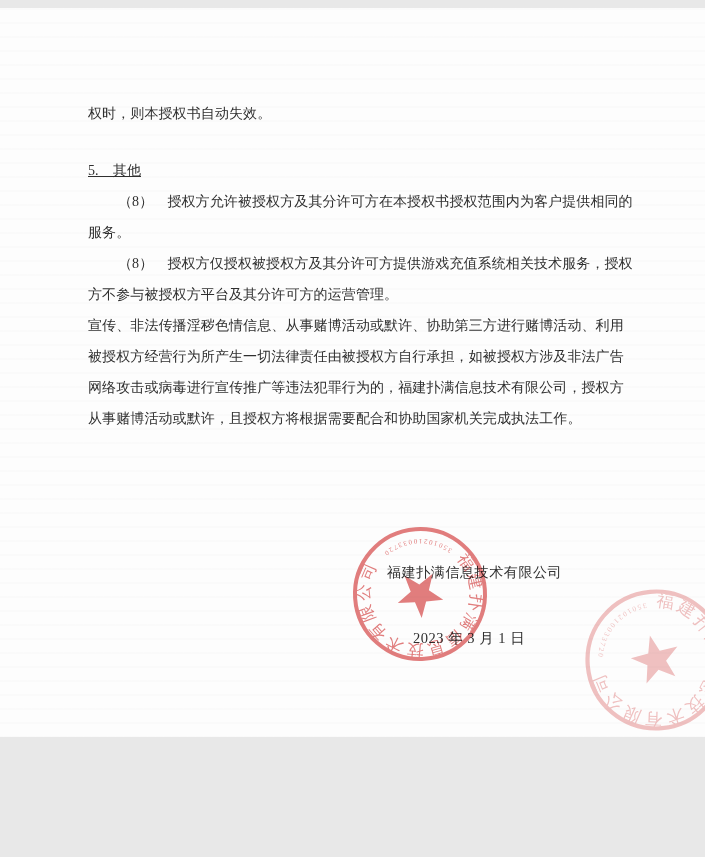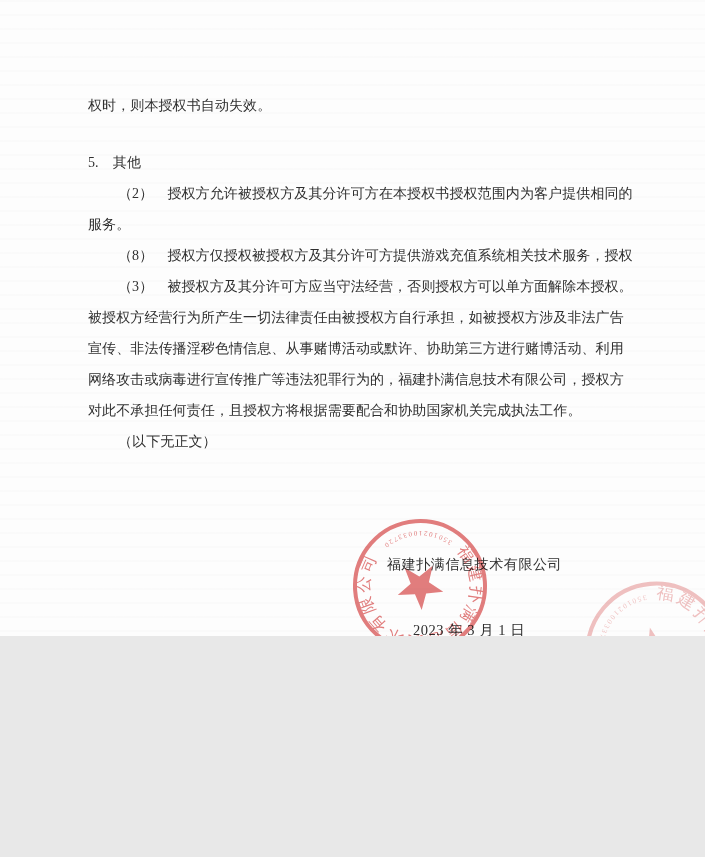--- a/index.html
+++ b/index.html
@@ -1,39 +1,39 @@
 <!DOCTYPE html>
 <html><head>
 <meta charset="utf-8">
 <style>
   html,body{margin:0;padding:0;background:#e8e8e8;}
   .page{
     position:relative;
-    width:705px;height:636px;
-    margin:0 auto;
+    width:705px;height:729px;
+    margin:8px auto;
     background:#fdfdfd;
     background-image:repeating-linear-gradient(
       to bottom,
       rgba(0,0,0,0.012) 0px, rgba(0,0,0,0.012) 2px,
       rgba(255,255,255,0) 2px, rgba(255,255,255,0) 14px);
     overflow:hidden;
     font-family:"Liberation Serif","DejaVu Serif",serif;
     color:#2f2f2f;
   }
   .text-block{
     position:absolute;
     left:88px;top:90px;
     width:540px;
     font-size:14px;
     line-height:31px;
     letter-spacing:0.1px;
   }
   .line{white-space:nowrap;}
   .line.indent{padding-left:30px;}
-  .line.gap{margin-top:26px;}
+  .line.gap{margin-top:26px;text-decoration:underline;}
   .company-name{
     position:absolute;
     left:387px;top:556px;
     font-size:14px;
     letter-spacing:0.6px;
     white-space:nowrap;
   }
   .sign-date{
     position:absolute;
     left:413px;top:621px;
@@ -61,29 +61,28 @@
   .seal text{font-family:"Liberation Serif","DejaVu Serif",serif;}
 </style>
 </head>
 <body>
 
 <div class="page">
 
   <div class="text-block" id="lines-container">
       <div class="line">权时，则本授权书自动失效。</div>
       <div class="line gap">5.　其他</div>
-      <div class="line indent">（2）　授权方允许被授权方及其分许可方在本授权书授权范围内为客户提供相同的</div>
+      <div class="line indent">（8）　授权方允许被授权方及其分许可方在本授权书授权范围内为客户提供相同的</div>
       <div class="line">服务。</div>
       <div class="line indent">（8）　授权方仅授权被授权方及其分许可方提供游戏充值系统相关技术服务，授权</div>
-      <div class="line indent">（3）　被授权方及其分许可方应当守法经营，否则授权方可以单方面解除本授权。</div>
+      <div class="line">方不参与被授权方平台及其分许可方的运营管理。</div>
+      <div class="line">宣传、非法传播淫秽色情信息、从事赌博活动或默许、协助第三方进行赌博活动、利用</div>
       <div class="line">被授权方经营行为所产生一切法律责任由被授权方自行承担，如被授权方涉及非法广告</div>
-      <div class="line">宣传、非法传播淫秽色情信息、从事赌博活动或默许、协助第三方进行赌博活动、利用</div>
       <div class="line">网络攻击或病毒进行宣传推广等违法犯罪行为的，福建扑满信息技术有限公司，授权方</div>
-      <div class="line">对此不承担任何责任，且授权方将根据需要配合和协助国家机关完成执法工作。</div>
-      <div class="line indent">（以下无正文）</div>
+      <div class="line">从事赌博活动或默许，且授权方将根据需要配合和协助国家机关完成执法工作。</div>
     </div>
 
   <div class="company-name">福建扑满信息技术有限公司</div>
 
   <div class="sign-date">2023 年 3 月 1 日</div>
 
   <svg class="seal seal-main" viewBox="0 0 150 150">
     <g transform="rotate(176 75 75)">
       <circle cx="75" cy="75" r="65" fill="none" stroke="currentColor" stroke-width="4"></circle>
       <path id="sealA-name" d="M 35.9,107.8 A 51,51 0 1 1 114.1,107.8" fill="none"></path>

